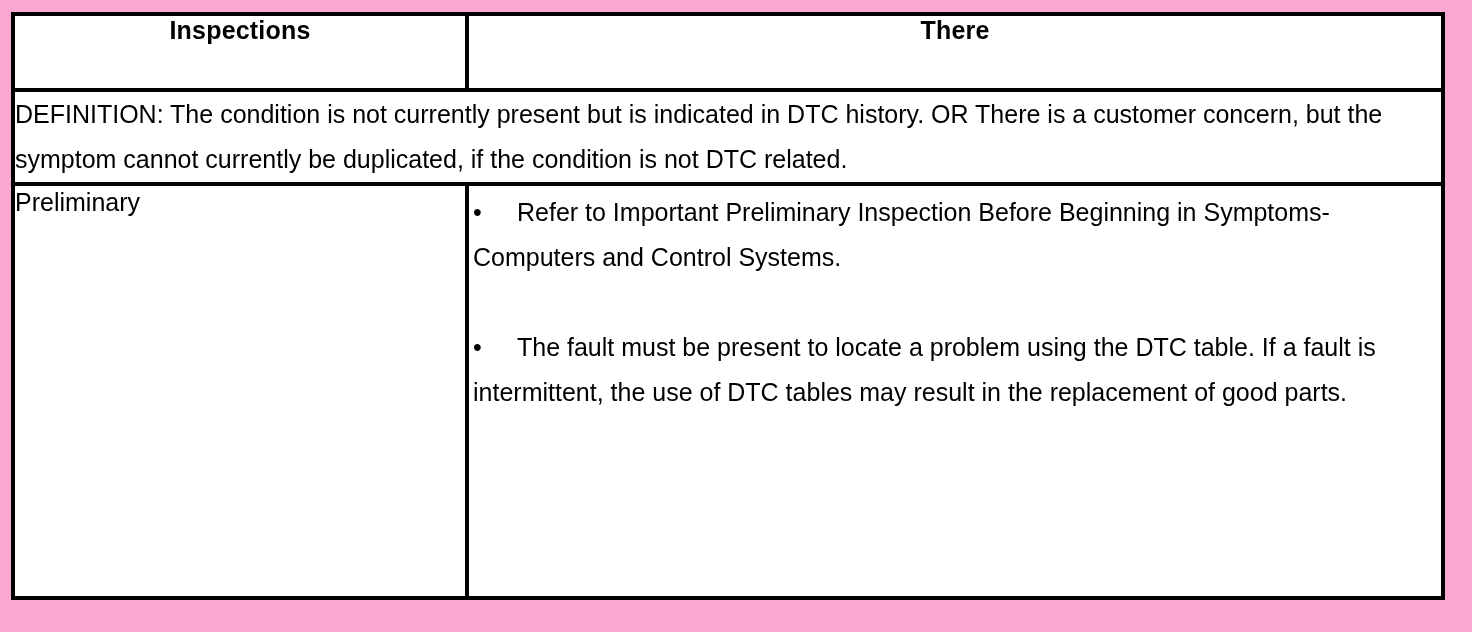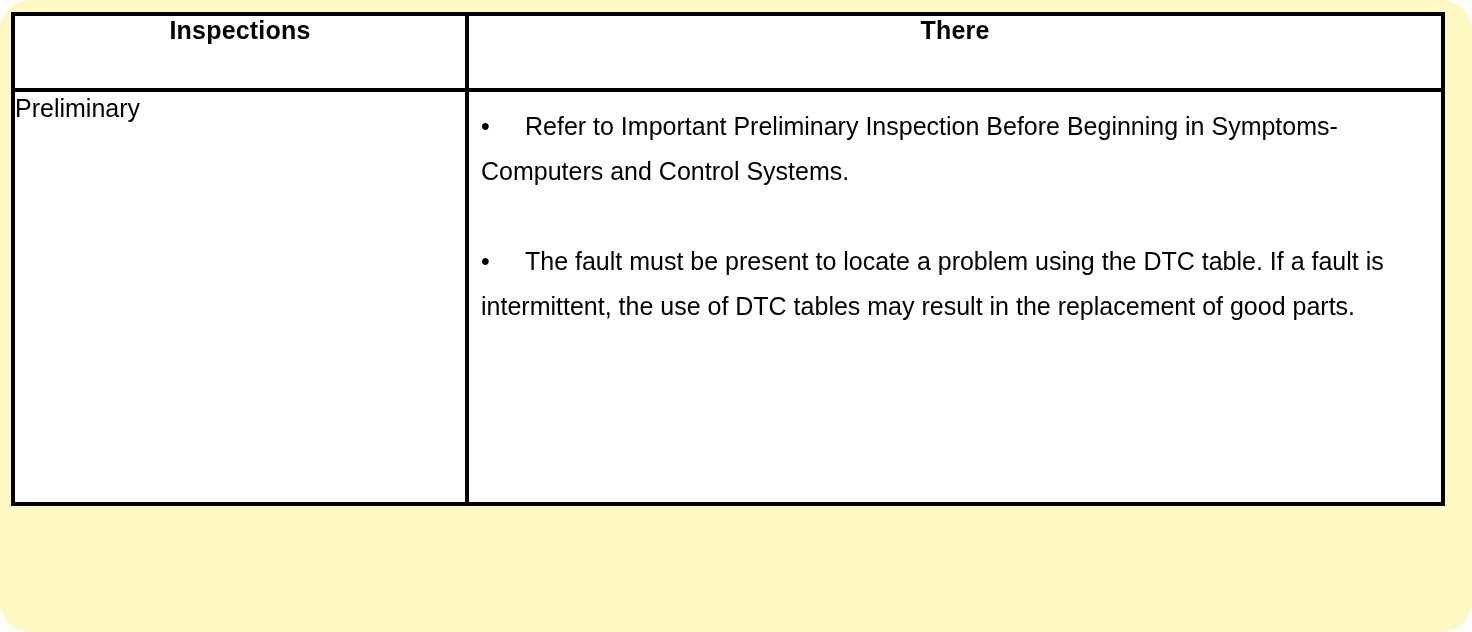--- a/index.html
+++ b/index.html
@@ -12,22 +12,21 @@
     height: 632px;
     font-family: "Liberation Sans", sans-serif;
     color: #000000;
     overflow: hidden;
   }
 
   .page {
     position: relative;
     width: 1472px;
     height: 632px;
-    background: #fef9c3;
-    border-radius: 31px;
+    background: #f9a8d4;
   }
 
   
   .dtc-table {
     position: absolute;
     left: 11px;
     top: 12px;
     width: 1434px;          
     border-collapse: collapse;
     table-layout: fixed;
@@ -79,21 +78,21 @@
   .body-right {
     border-left-width: 3px;
     padding: 14px 24px 18px 18px;
     font-size: 25px;
     line-height: 45px;
   }
 
   .bullet-list {
     list-style: none;
     margin: 0;
-    padding: 12px;
+    padding: 4px;
   }
   .bullet-item {
     position: relative;
     padding-left: 42px;
     margin: 0 0 45px 0;
   }
   .bullet-item:last-child { margin-bottom: 0; }
   .bullet-item .dot {
     position: absolute;
     left: 0;
@@ -134,20 +133,25 @@
 
   <table class="dtc-table">
     <thead>
       <tr>
         <th class="hdr hdr-inspections">Inspections</th>
         <th class="hdr hdr-action">There</th>
       </tr>
     </thead>
     <tbody>
 
+      <tr>
+        <td class="definition-cell" colspan="2">
+          <span class="definition-text">DEFINITION: The condition is not currently present but is indicated in DTC history. OR There is a customer concern, but the symptom cannot currently be duplicated, if the condition is not DTC related.</span>
+        </td>
+      </tr>
 
       <tr>
         <td class="body-left">
           <span class="left-label">Preliminary</span>
         </td>
         <td class="body-right">
           <ul class="bullet-list">
             <li class="bullet-item">
               <span class="dot">•</span><span class="btext">Refer to Important Preliminary Inspection Before Beginning in Symptoms-Computers and Control Systems.</span>
             </li>

